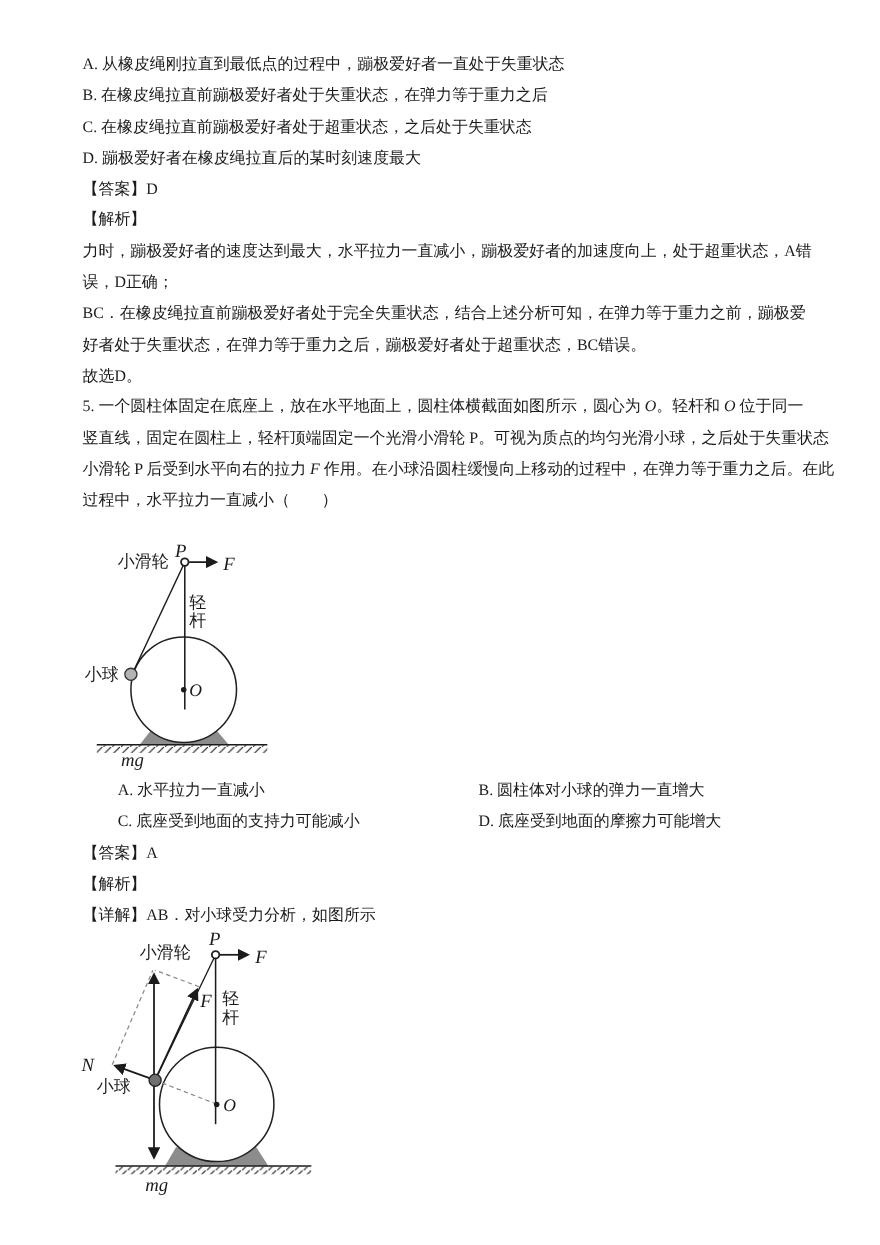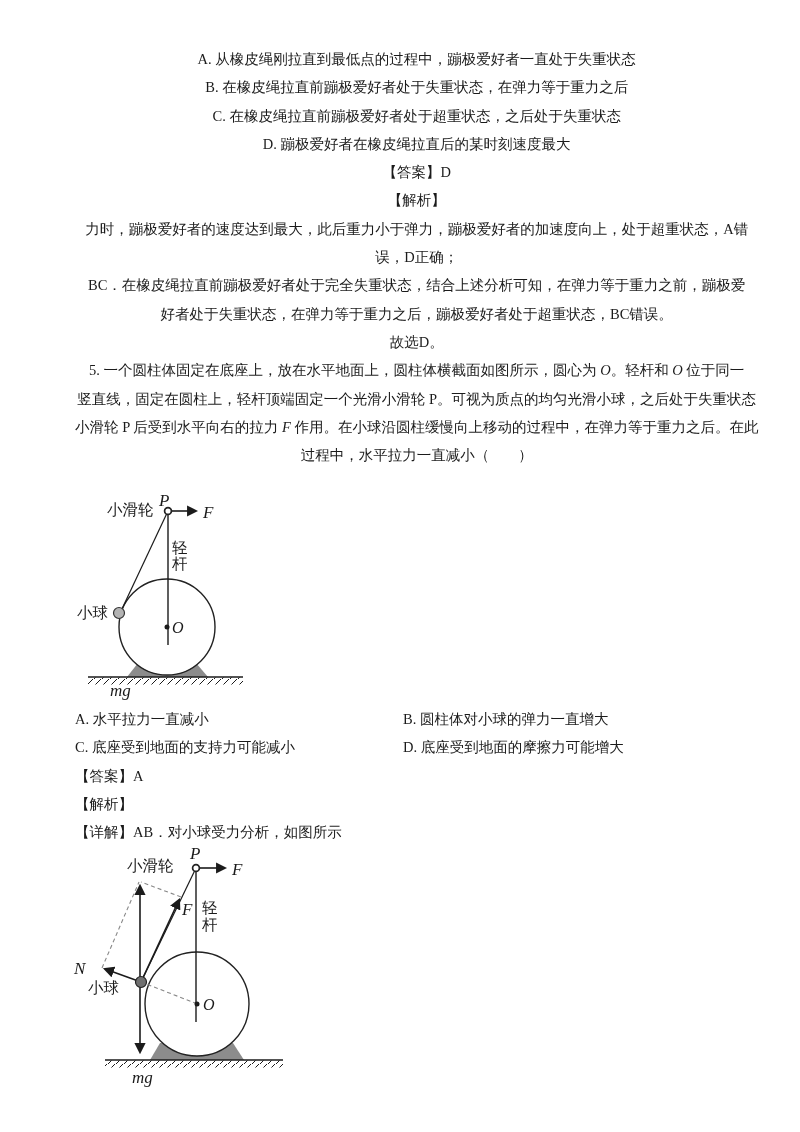--- a/index.html
+++ b/index.html
@@ -2,45 +2,45 @@
 <html><head>
 <meta charset="utf-8">
 <style>
   html,body{margin:0;padding:0;}
   body{
     width:800px;height:1132px;position:relative;background:#ffffff;
     font-family:"Liberation Serif","DejaVu Serif",serif;color:#1b1b1b;
     overflow:hidden;
   }
   .block{position:absolute;left:75px;font-size:14.5px;line-height:28.3px;white-space:nowrap;}
-  #block-a{top:45px;text-align:center;}
+  #block-a{top:45px;}
   #block-b{top:705px;}
   .line{height:28.3px;}
   .cols{display:flex;}
-  .col1{width:328px;}
+  .col1{width:328px;margin-left:32px;}
   i{font-style:italic;}
   .diagram{position:absolute;}
   #diagram1{left:70px;top:490px;}
   #diagram2{left:60px;top:840px;}
   svg text{fill:#1b1b1b;font-family:"Liberation Serif","DejaVu Serif",serif;}
   .cjk-label{font-size:15.5px;}
   .math-var{font-size:17px;font-style:italic;}
   .math-var-sm{font-size:16px;font-style:italic;}
 </style>
 </head>
 <body>
 
 <div id="block-a" class="block">
     <div class="line"><span>A. 从橡皮绳刚拉直到最低点的过程中，蹦极爱好者一直处于失重状态</span></div>
     <div class="line"><span>B. 在橡皮绳拉直前蹦极爱好者处于失重状态，在弹力等于重力之后</span></div>
     <div class="line"><span>C. 在橡皮绳拉直前蹦极爱好者处于超重状态，之后处于失重状态</span></div>
     <div class="line"><span>D. 蹦极爱好者在橡皮绳拉直后的某时刻速度最大</span></div>
     <div class="line"><span>【答案】D</span></div>
     <div class="line"><span>【解析】</span></div>
-    <div class="line"><span>力时，蹦极爱好者的速度达到最大，此后重力小于弹力，蹦极爱好者的加速度向上，处于超重状态，A错</span></div>
+    <div class="line"><span>力时，蹦极爱好者的速度达到最大，水平拉力一直减小，蹦极爱好者的加速度向上，处于超重状态，A错</span></div>
     <div class="line"><span>误，D正确；</span></div>
     <div class="line"><span>BC．在橡皮绳拉直前蹦极爱好者处于完全失重状态，结合上述分析可知，在弹力等于重力之前，蹦极爱</span></div>
     <div class="line"><span>好者处于失重状态，在弹力等于重力之后，蹦极爱好者处于超重状态，BC错误。</span></div>
     <div class="line"><span>故选D。</span></div>
     <div class="line"><span>5. 一个圆柱体固定在底座上，放在水平地面上，圆柱体横截面如图所示，圆心为 </span><i>O</i><span>。轻杆和 </span><i>O</i><span> 位于同一</span></div>
     <div class="line"><span>竖直线，固定在圆柱上，轻杆顶端固定一个光滑小滑轮 P。可视为质点的均匀光滑小球，之后处于失重状态</span></div>
     <div class="line"><span>小滑轮 P 后受到水平向右的拉力 </span><i>F</i><span> 作用。在小球沿圆柱缓慢向上移动的过程中，在弹力等于重力之后。在此</span></div>
     <div class="line"><span>过程中，水平拉力一直减小（　　）</span></div>
   </div>
 

